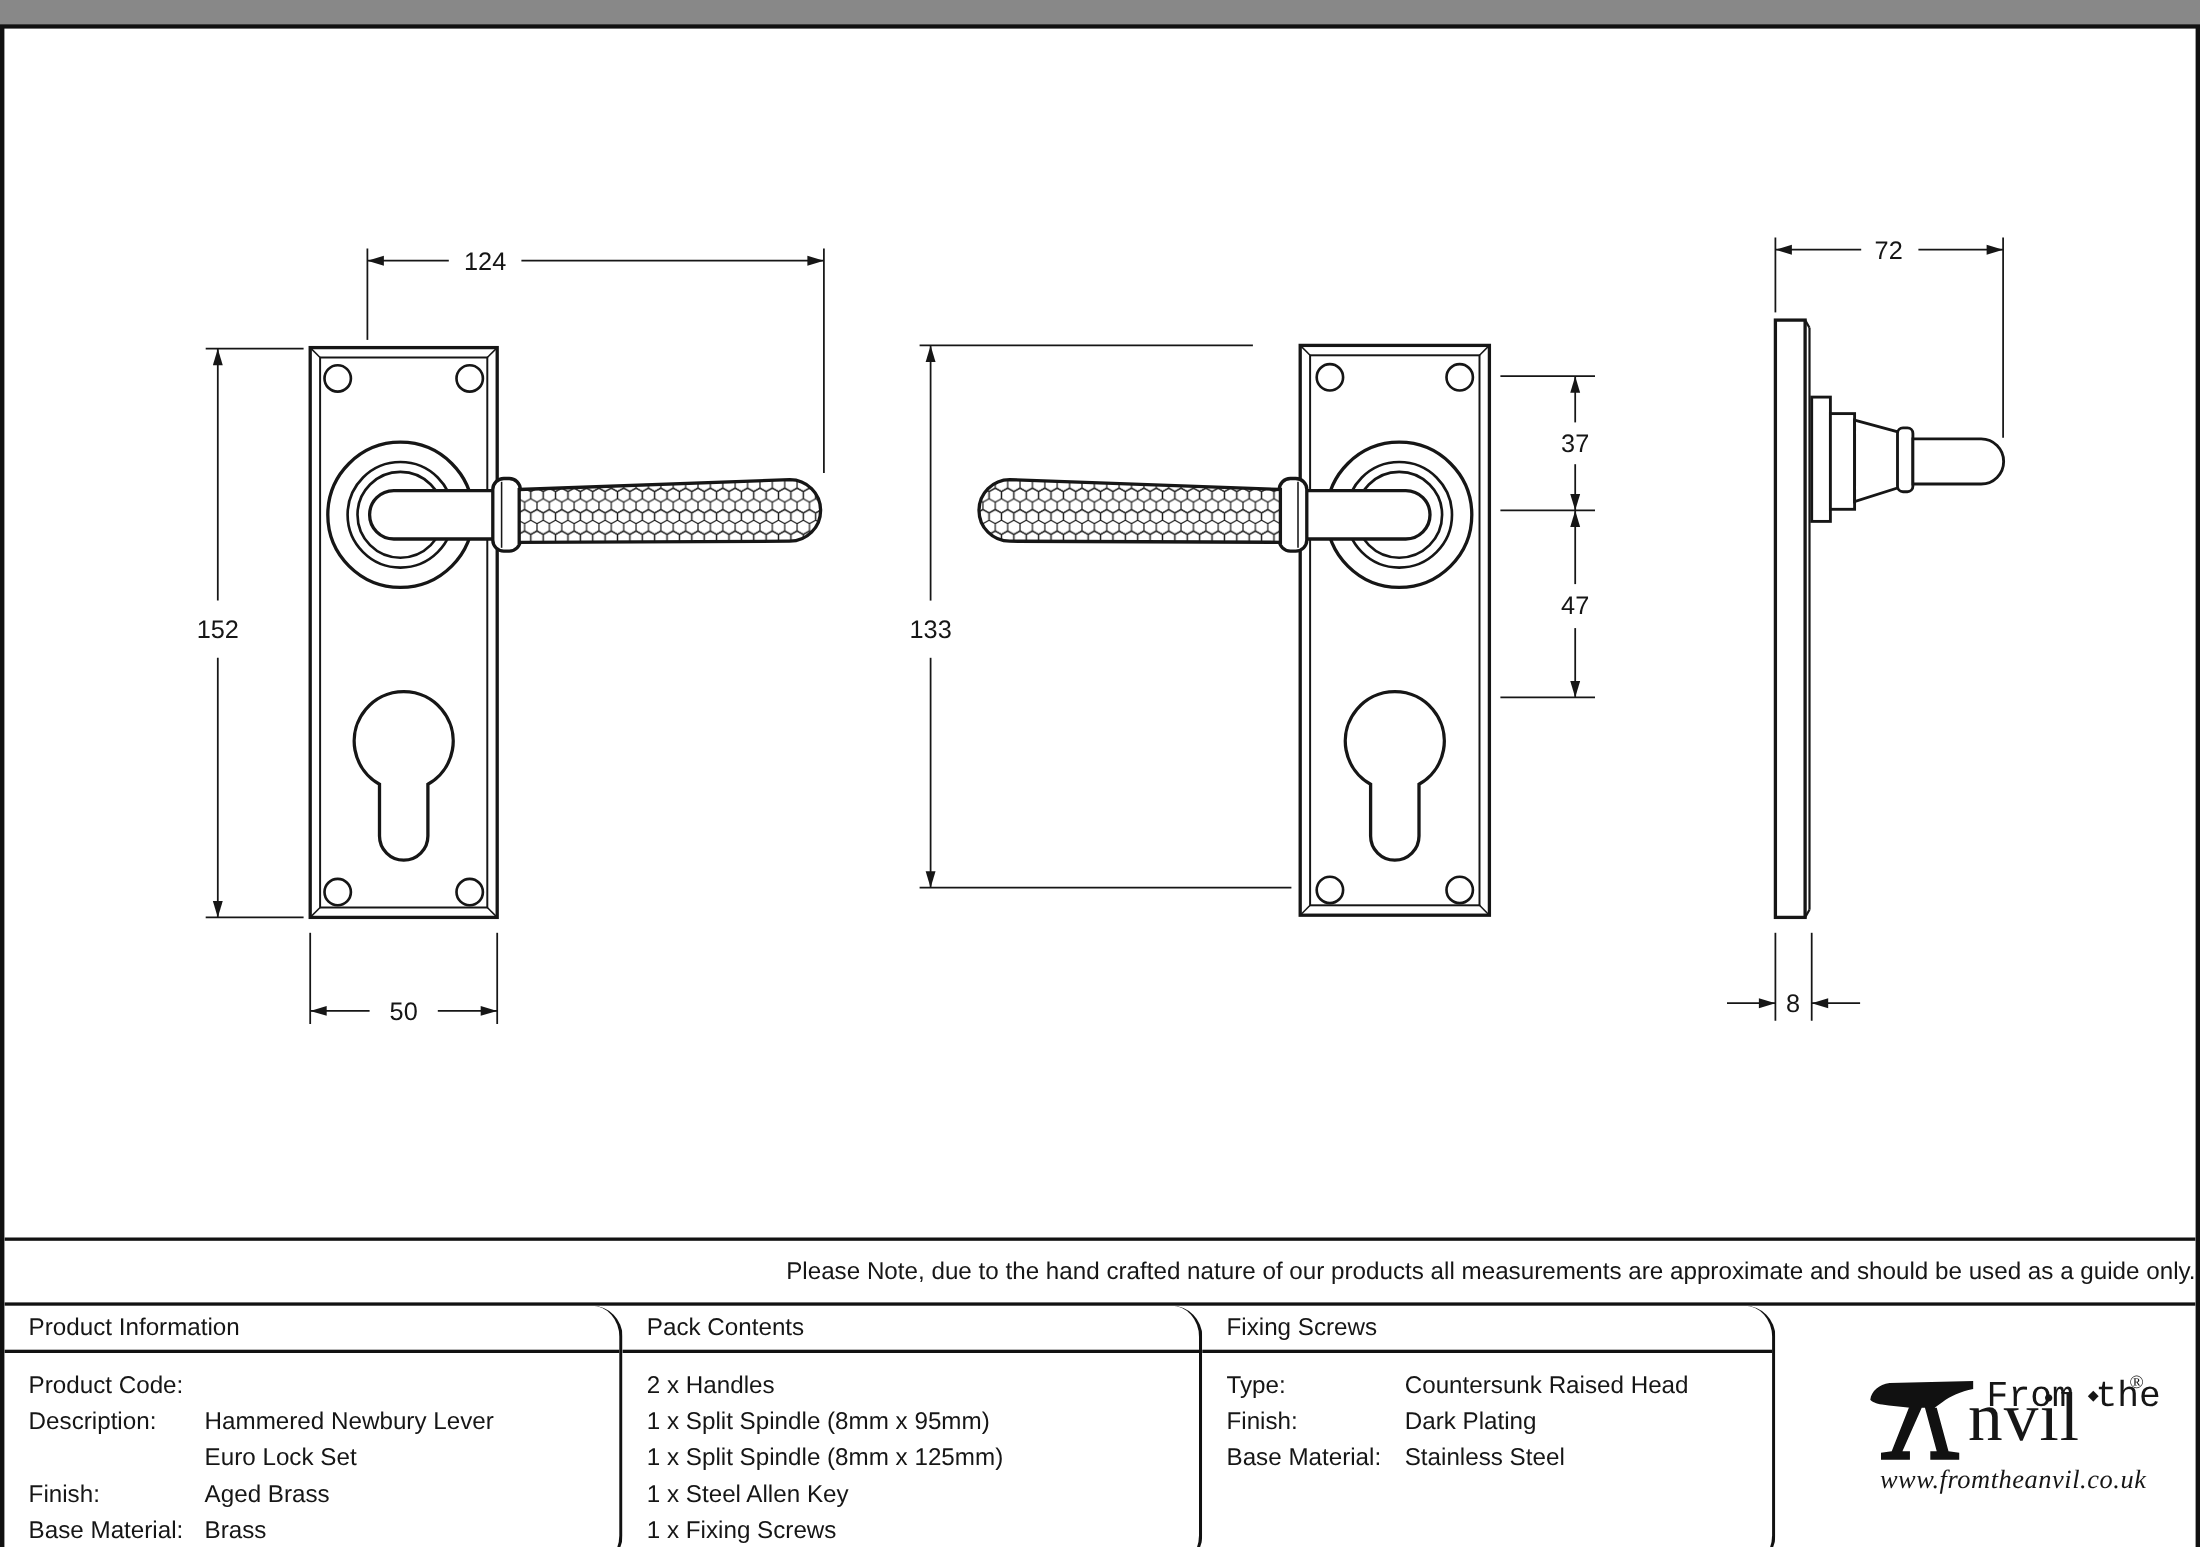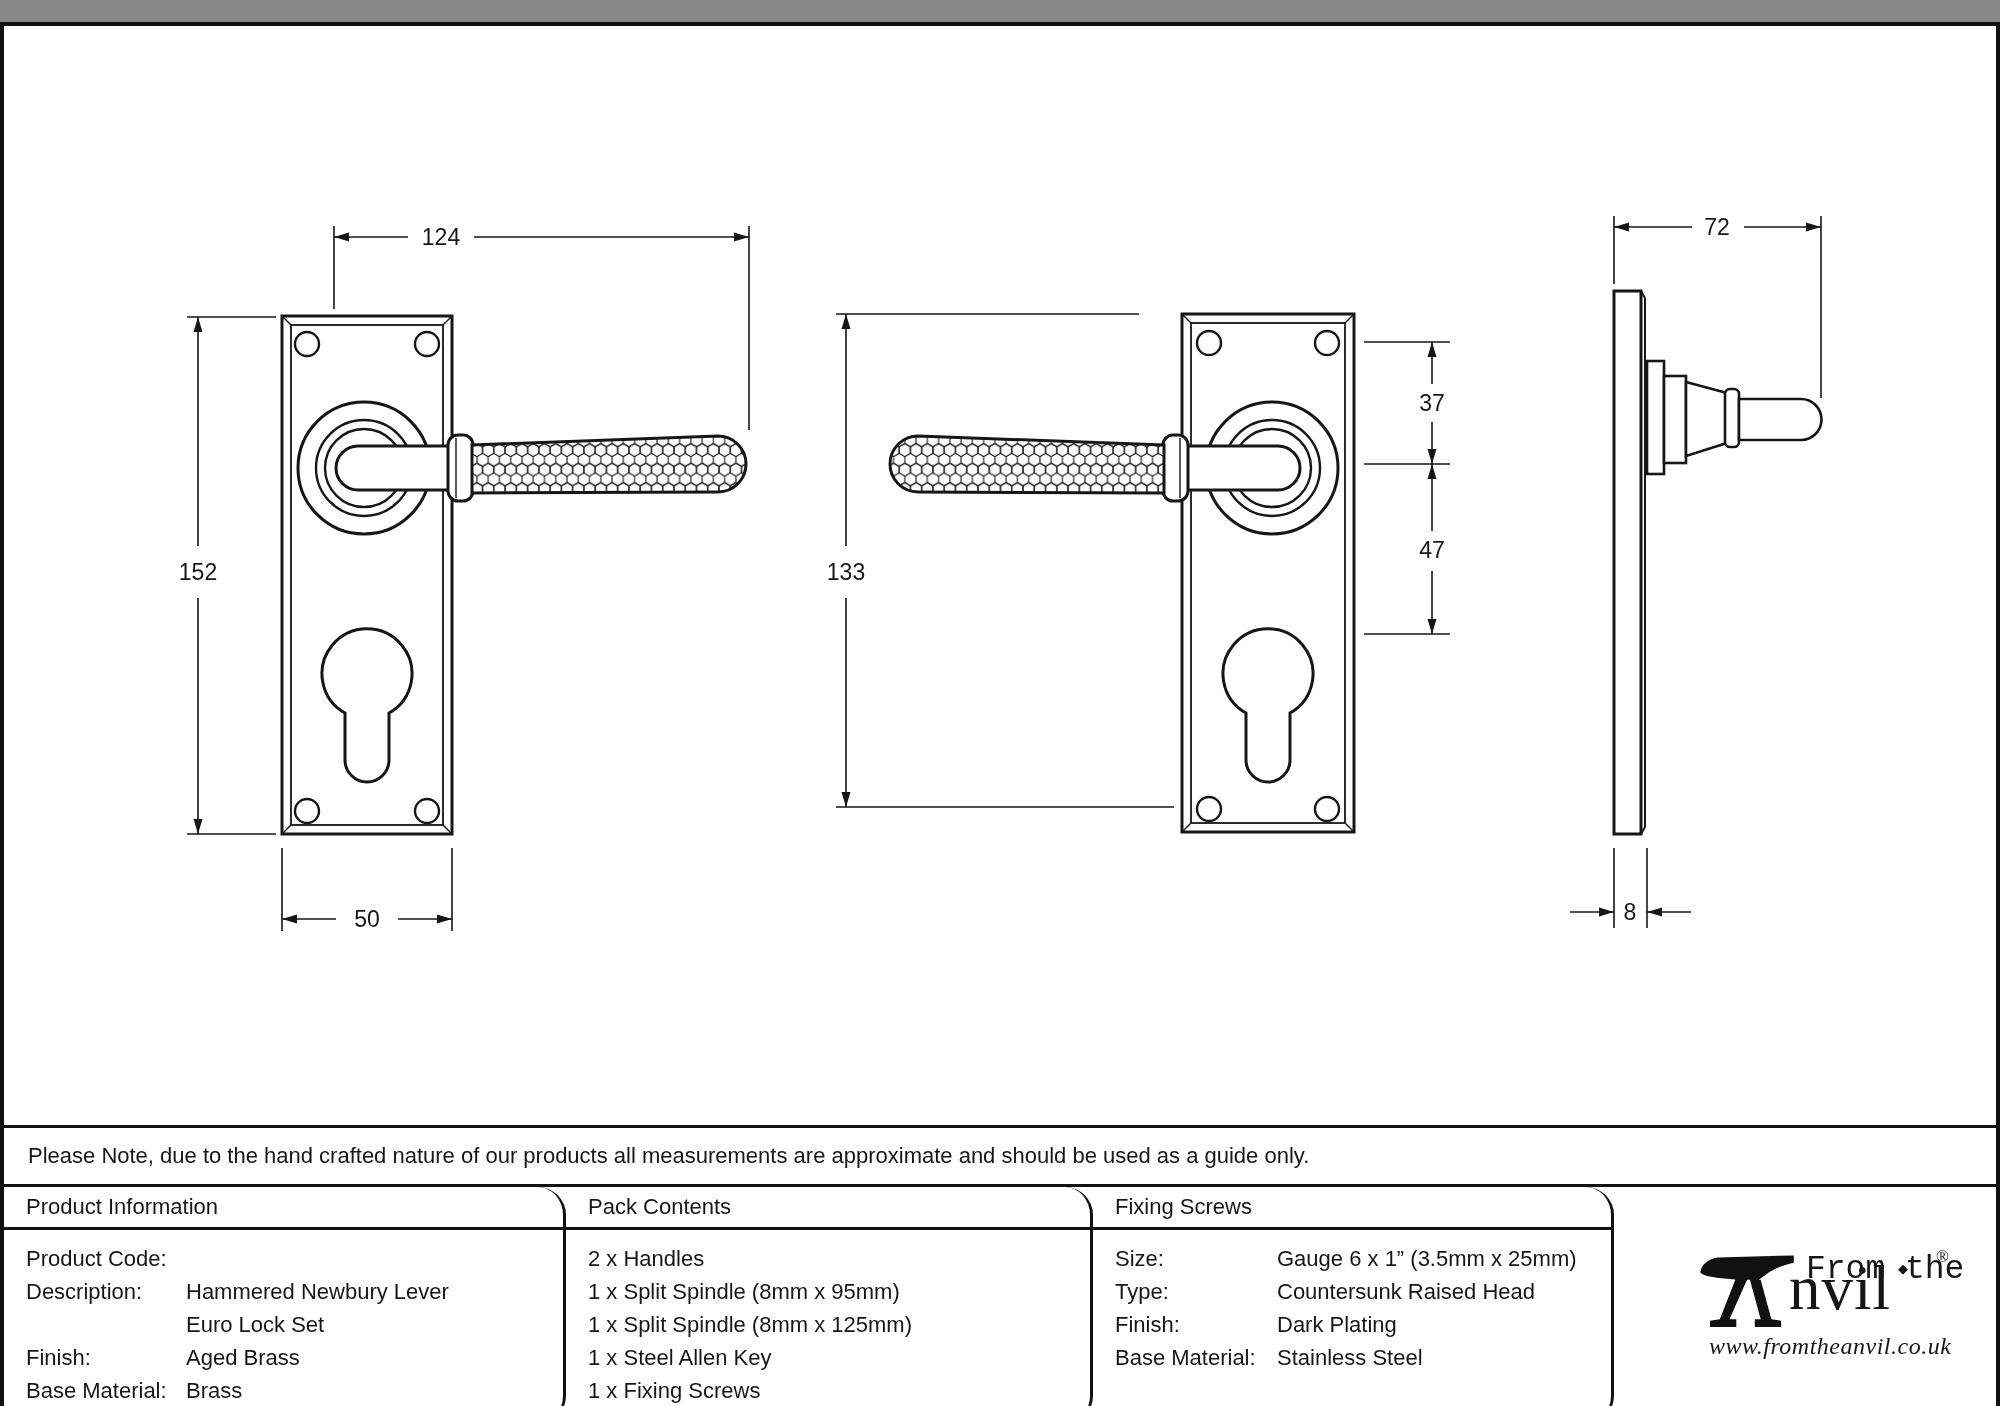--- a/index.html
+++ b/index.html
@@ -1,21 +1,21 @@
 <!DOCTYPE html>
 <html><head>
 <meta charset="utf-8">
 <style>
   html,body{margin:0;padding:0;background:#888;}
   .page{position:relative;width:2000px;height:1406px;background:#fff;border:4px solid #111;
         box-sizing:border-box;font-family:"Liberation Sans",sans-serif;color:#161616;overflow:hidden;margin-top:22px;}
   svg text.dim{font-family:"Liberation Sans",sans-serif;font-size:23px;fill:#161616;}
   .bottom{position:absolute;left:0;right:0;top:1099px;bottom:0;}
   .note-row{height:56px;border-top:3px solid #111;border-bottom:3px solid #111;
-            display:flex;align-items:center;padding-left:24px;font-size:22px;}
+            display:flex;align-items:center;padding-left:24px;font-size:22px;justify-content:flex-end;}
   .info-table{position:absolute;top:62px;left:0;right:0;bottom:0;display:grid;
               grid-template-columns:562px 527px 521px auto;}
   .col{border-right:3px solid #111;box-sizing:border-box;border-radius:28px;}
   .col:last-child{border-right:none;position:relative;}
   .col-h{height:43px;border-bottom:3px solid #111;display:flex;align-items:center;
          padding-left:22px;font-size:22px;box-sizing:border-box;}
   .col-b{padding:12px 0 0 22px;font-size:22px;line-height:33px;}
   .spec-row{display:grid;grid-template-columns:160px auto;}
   .col3 .spec-row{grid-template-columns:162px auto;}
   .logo-wrap{position:absolute;inset:0;}
@@ -235,24 +235,20 @@
           <div>1 x Split Spindle (8mm x 125mm)</div>
           <div>1 x Steel Allen Key</div>
           <div>1 x Fixing Screws</div>
         </div>
       </div>
 
       <div class="col col3">
         <div class="col-h">Fixing Screws</div>
         <div class="col-b">
           <div class="spec-row">
-            <span>Size:</span>
-            <span>Gauge 6 x 1” (3.5mm x 25mm)</span>
-          </div>
-          <div class="spec-row">
             <span>Type:</span>
             <span>Countersunk Raised Head</span>
           </div>
           <div class="spec-row">
             <span>Finish:</span>
             <span>Dark Plating</span>
           </div>
           <div class="spec-row">
             <span>Base Material:</span>
             <span>Stainless Steel</span>

